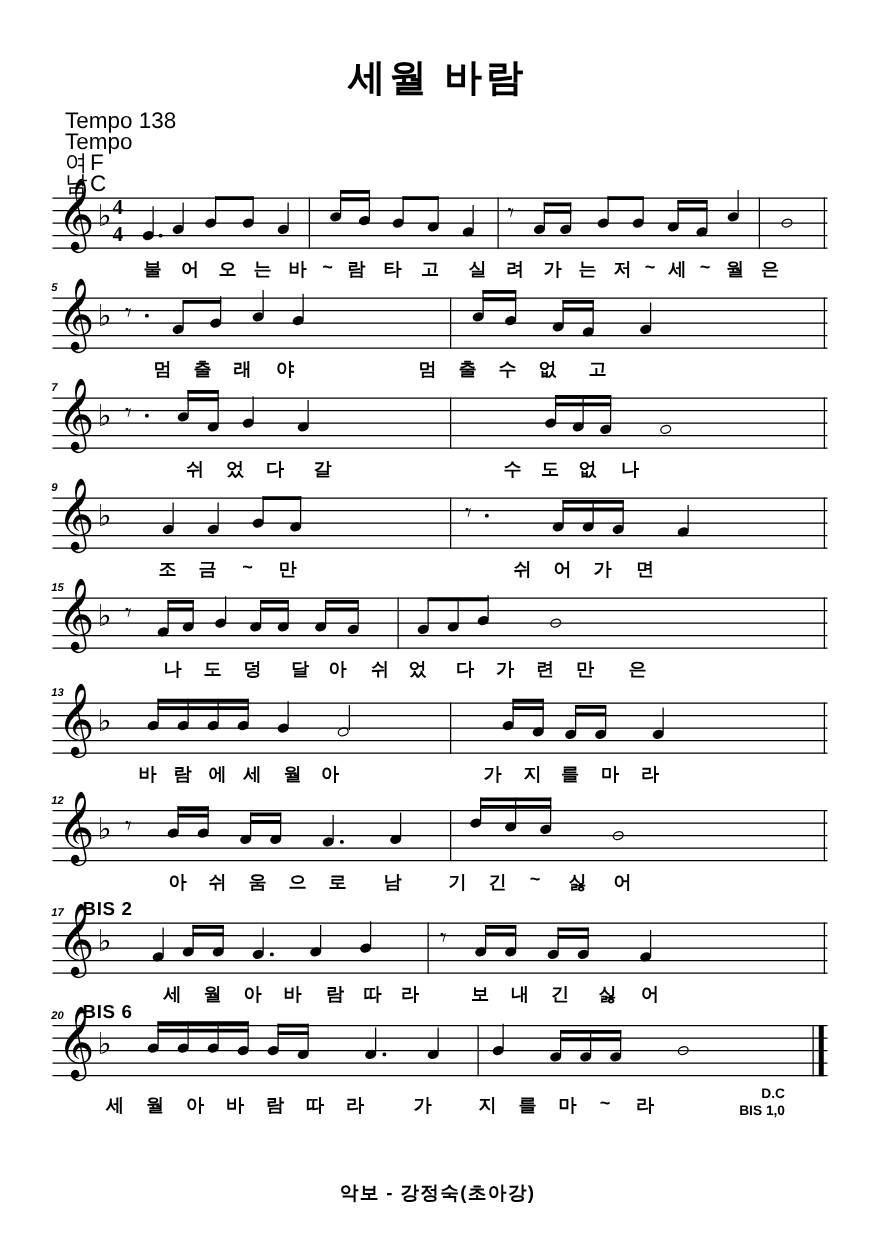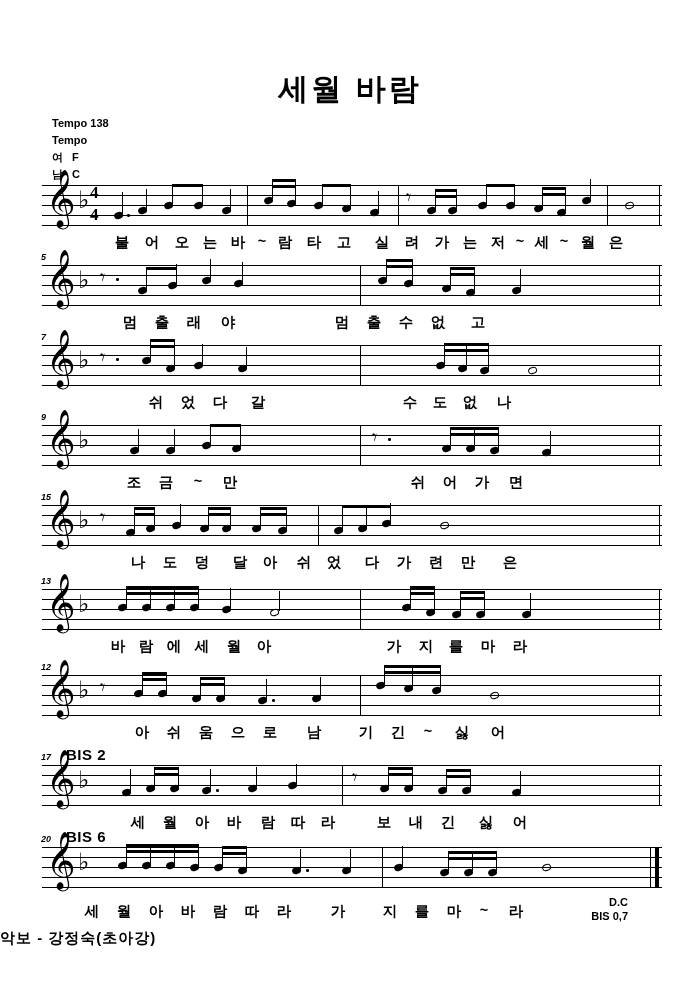--- a/index.html
+++ b/index.html
@@ -11,59 +11,59 @@
     width: 700px;
     height: 990px;
     position: relative;
     font-family: "Liberation Sans", sans-serif;
     color: #000;
     overflow: hidden;
   }
   .sheet {
     position: absolute;
     inset: 0;
-    margin-top: 27px;
   }
   .title {
     position: absolute;
     top: 42px;
     left: 0;
     width: 700px;
     text-align: center;
     font-size: 30px;
     font-weight: bold;
     letter-spacing: 3px;
   }
   .meta-left {
     position: absolute;
     left: 52px;
     top: 88px;
-    font-size: 11px;
-    font-weight: bold;
+    font-size: 18px;
+    font-weight: normal;
     line-height: 17px;
   }
   .meta-left div span.key {
     display: inline-block;
     min-width: 20px;
   }
   .meta-right {
     position: absolute;
     right: 36px;
     top: 101px;
     font-size: 11.5px;
     font-weight: bold;
     line-height: 16px;
     text-align: right;
     letter-spacing: 1px;
   }
   .credit {
     position: absolute;
-    bottom: 42px;
+    bottom: 26px;
     left: 0;
     width: 700px;
+    text-align: center;
     font-size: 15px;
     font-weight: bold;
     letter-spacing: 1px;
   }
 
   
   .system {
     position: absolute;
     left: 42px;
     width: 620px;
@@ -831,21 +831,21 @@
     <div class="beam" style="left:406px; top:4px; width:49px;"></div>
     <div class="beam" style="left:406px; top:10px; width:49px;"></div>
 
     <div class="note hollow" style="left:500px; top:17px;"></div>
 
     <div class="endbar-thin" style="left:608px;"></div>
     <div class="endbar-thick" style="left:613px;"></div>
 
     <div class="tail-text" style="top:48px;">
       <div>D.C</div>
-      <div>BIS 0,7</div>
+      <div>BIS 1,0</div>
     </div>
 
     <div class="lyrics" style="top:55px;">
       <span class="lyric" style="left:50px;">세</span>
       <span class="lyric" style="left:82px;">월</span>
       <span class="lyric" style="left:114px;">아</span>
       <span class="lyric" style="left:146px;">바</span>
       <span class="lyric" style="left:178px;">람</span>
       <span class="lyric" style="left:210px;">따</span>
       <span class="lyric" style="left:242px;">라</span>

